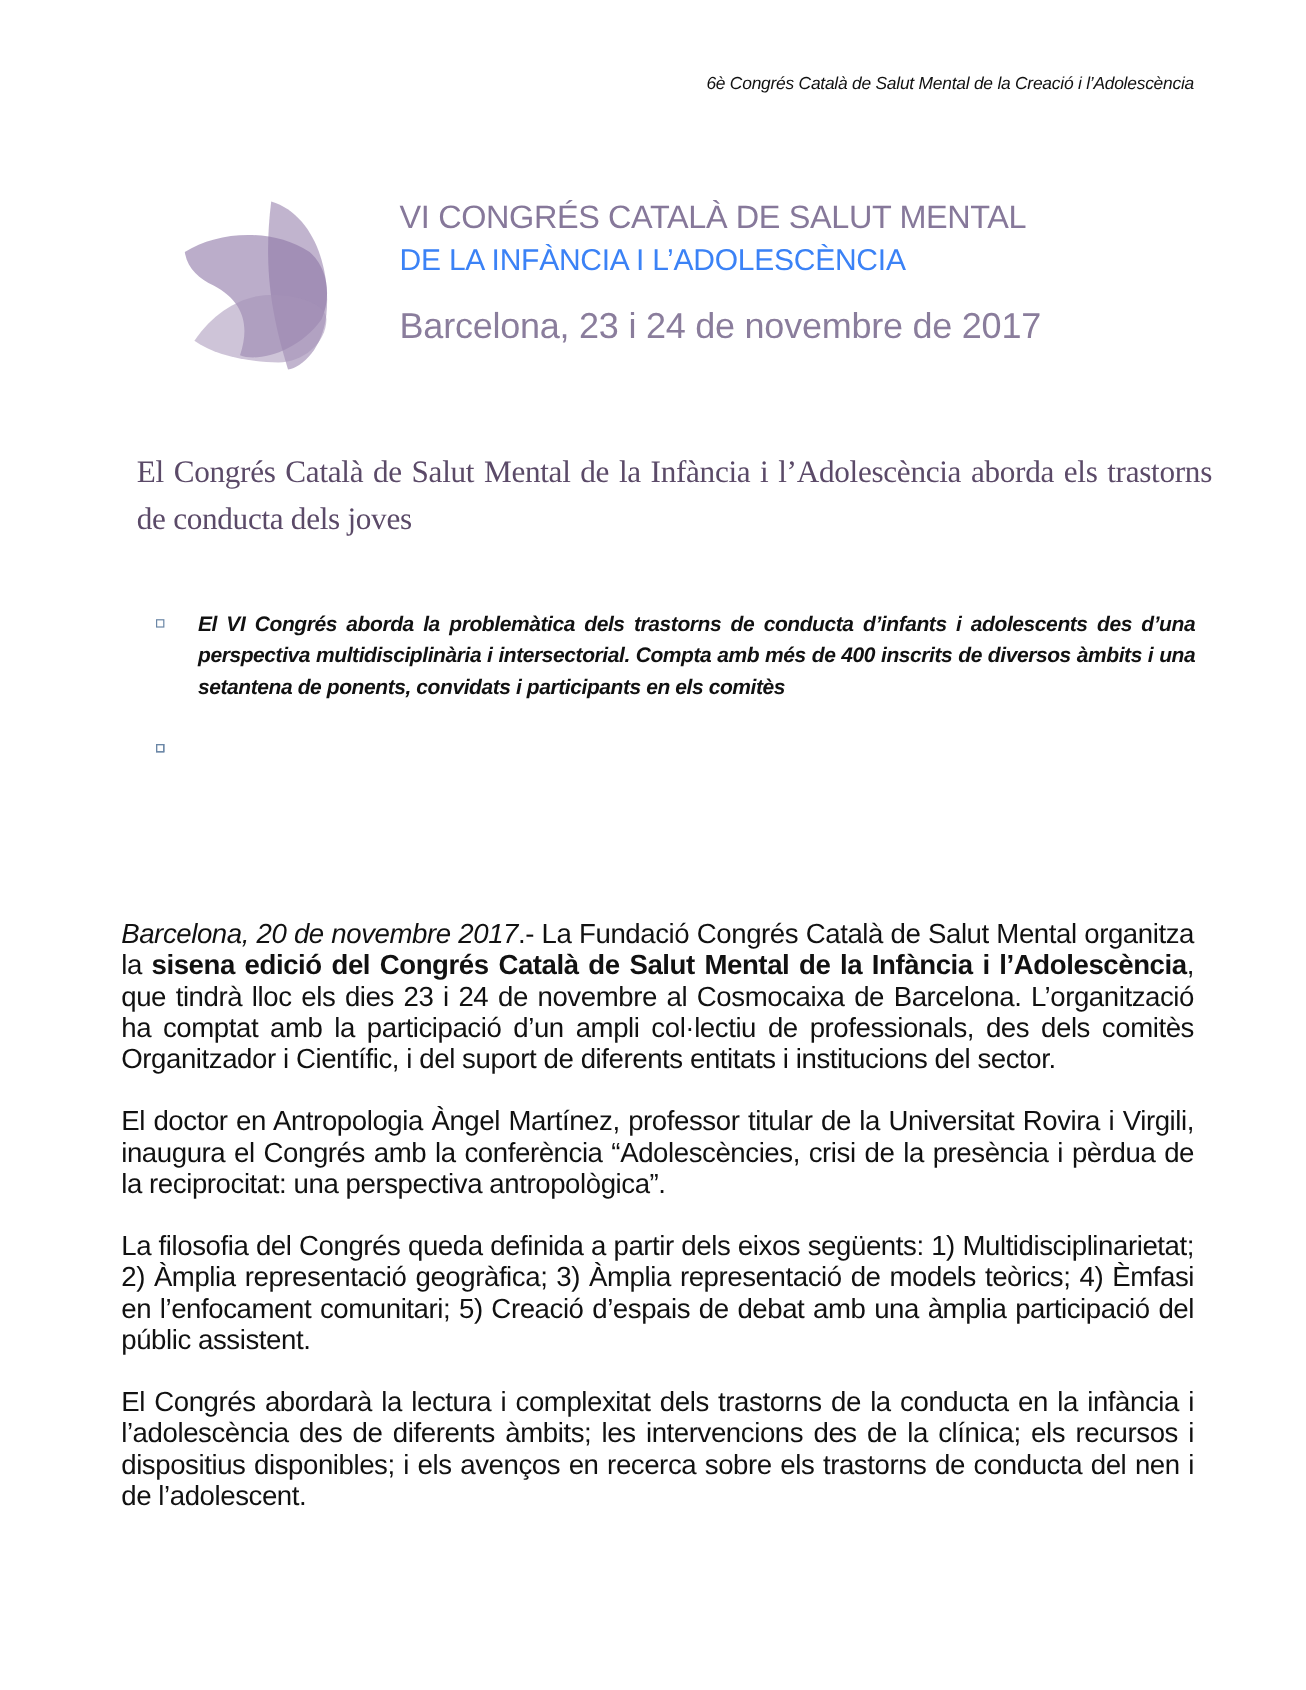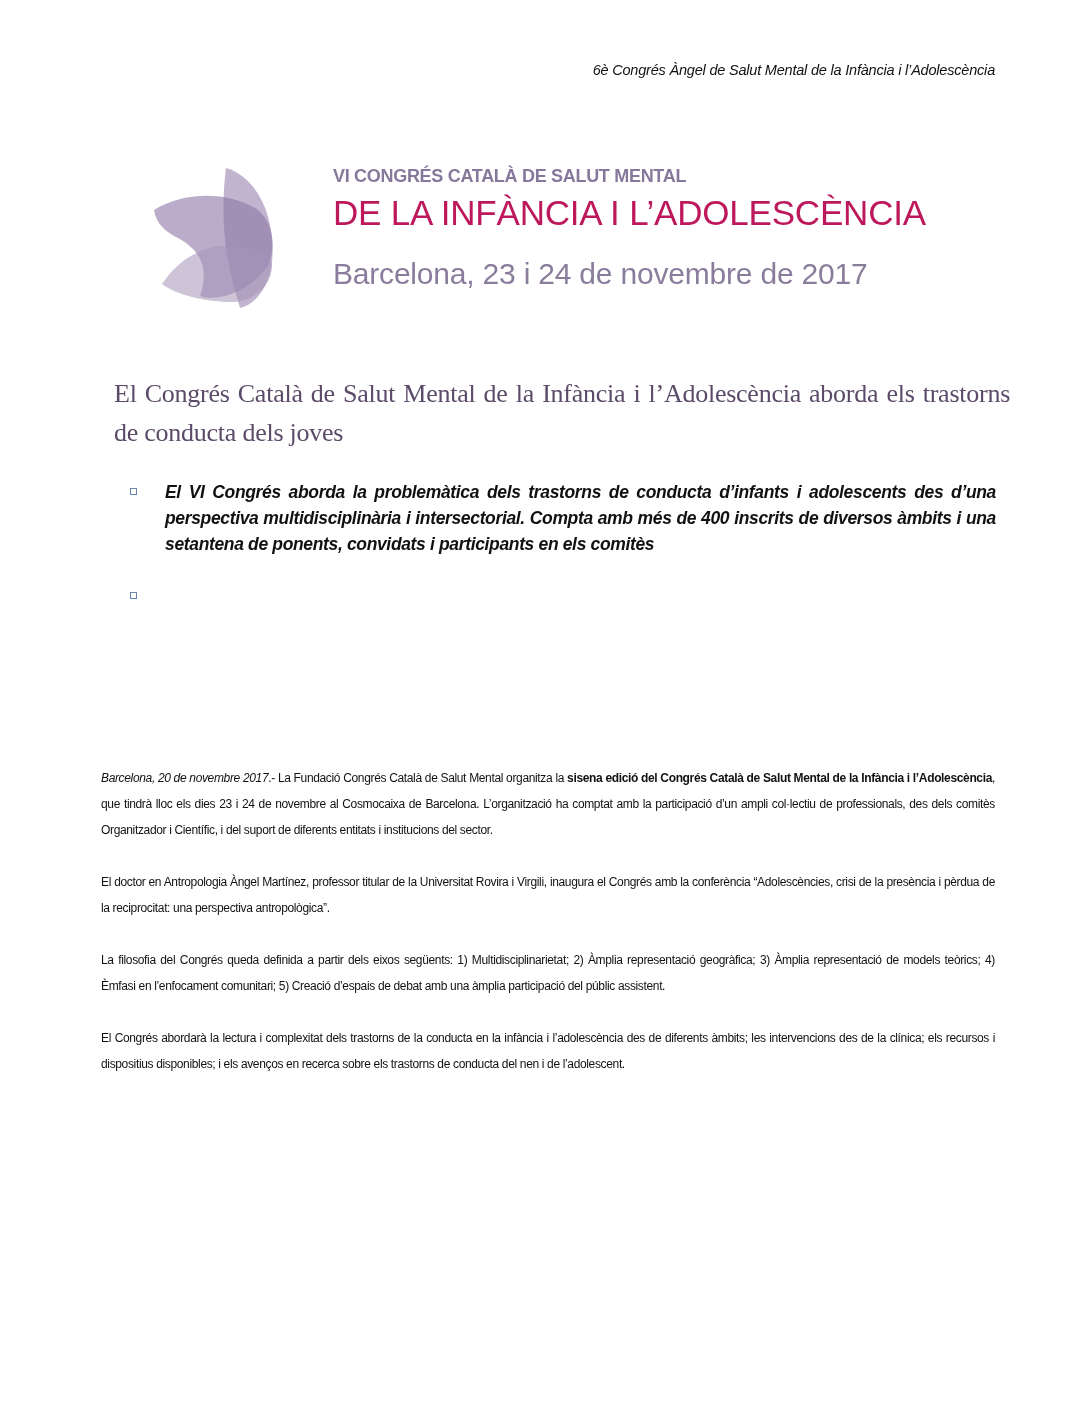--- a/index.html
+++ b/index.html
@@ -2,42 +2,42 @@
 <html><head>
 <meta charset="utf-8">
 <style>
   html, body { margin: 0; padding: 0; background: #ffffff; }
   body { width: 1088px; height: 1408px; position: relative; overflow: hidden;
          font-family: "Liberation Sans Narrow", "Liberation Sans", sans-serif; color: #111; }
   .running-header { position: absolute; top: 62px; right: 93px; font-style: italic;
                     font-size: 14.5px; color: #111; letter-spacing: -0.2px; }
   .logo { position: absolute; left: 148px; top: 162px; width: 130px; height: 148px; }
   .banner { position: absolute; left: 333px; top: 166px; color: #8a7a9a; }
-  .banner .b1 { font-weight: bold; font-size: 18px; letter-spacing: -0.3px; white-space: nowrap; color: #86789a; }
-  .banner .b2 { font-size: 35px; margin-top: 6px; white-space: nowrap; letter-spacing: -0.2px; color: #be185d; }
+  .banner .b1 { font-weight: normal; font-size: 27px; letter-spacing: -0.3px; white-space: nowrap; color: #86789a; }
+  .banner .b2 { font-size: 25px; margin-top: 6px; white-space: nowrap; letter-spacing: -0.2px; color: #3b82f6; }
   .banner .b3 { font-size: 30px; margin-top: 24px; white-space: nowrap; letter-spacing: -0.2px; color: #8a7d9c; }
   .headline { position: absolute; left: 101px; top: 374px; width: 896px;
               font-family: "Liberation Serif", "DejaVu Serif", serif; font-size: 26px;
               line-height: 39px; color: #5b4a68; text-align: justify; text-align-last: left; letter-spacing: -0.25px; margin-left: 13px; }
-  .bullets { position: absolute; left: 130px; top: 479px; width: 866px; margin: 0; padding: 0; list-style: none; }
+  .bullets { position: absolute; left: 130px; top: 507px; width: 866px; margin: 0; padding: 0; list-style: none; }
   .bullets li { position: relative; padding-left: 35px; font-weight: bold; font-style: italic;
                 font-size: 17.5px; line-height: 26px; text-align: justify; text-align-last: left;
                 margin-bottom: 26px; letter-spacing: -0.35px; }
   .bullets li .sq { position: absolute; left: 0; top: 9px; width: 5px; height: 5px;
                     border: 1px solid #6a86a6; }
-  .body { position: absolute; left: 101px; top: 765px; width: 894px; font-size: 12px;
+  .body { position: absolute; left: 101px; top: 765px; width: 894px; font-size: 23px;
           line-height: 26px; letter-spacing: -0.35px; }
   .body p { margin: 0 0 26px 0; text-align: justify; text-align-last: left; }
   .body b { font-weight: bold; }
   .body i { font-style: italic; }
 </style>
 </head>
 <body>
 
-<div class="running-header">6è Congrés Àngel de Salut Mental de la Infància i l’Adolescència</div>
+<div class="running-header">6è Congrés Català de Salut Mental de la Creació i l’Adolescència</div>
 
 <svg class="logo" viewBox="0 0 130 148">
 
   <path d="M78 6 C 112 16, 128 60, 124 100 C 121 128, 104 144, 92 146 C 82 112, 70 70, 78 6 Z" fill="#8e76a6" fill-opacity="0.55"></path>
 
   <path d="M6 48 C 34 30, 80 28, 110 48 C 126 62, 128 86, 120 104 C 100 132, 66 140, 52 134 C 60 110, 56 90, 30 76 C 18 70, 8 62, 6 48 Z" fill="#8e76a6" fill-opacity="0.6"></path>
 
   <path d="M14 122 C 30 98, 52 86, 72 84 C 100 82, 124 92, 124 104 C 124 124, 104 140, 84 140 C 60 140, 30 134, 14 122 Z" fill="#a593b8" fill-opacity="0.55"></path>
 </svg>
 

